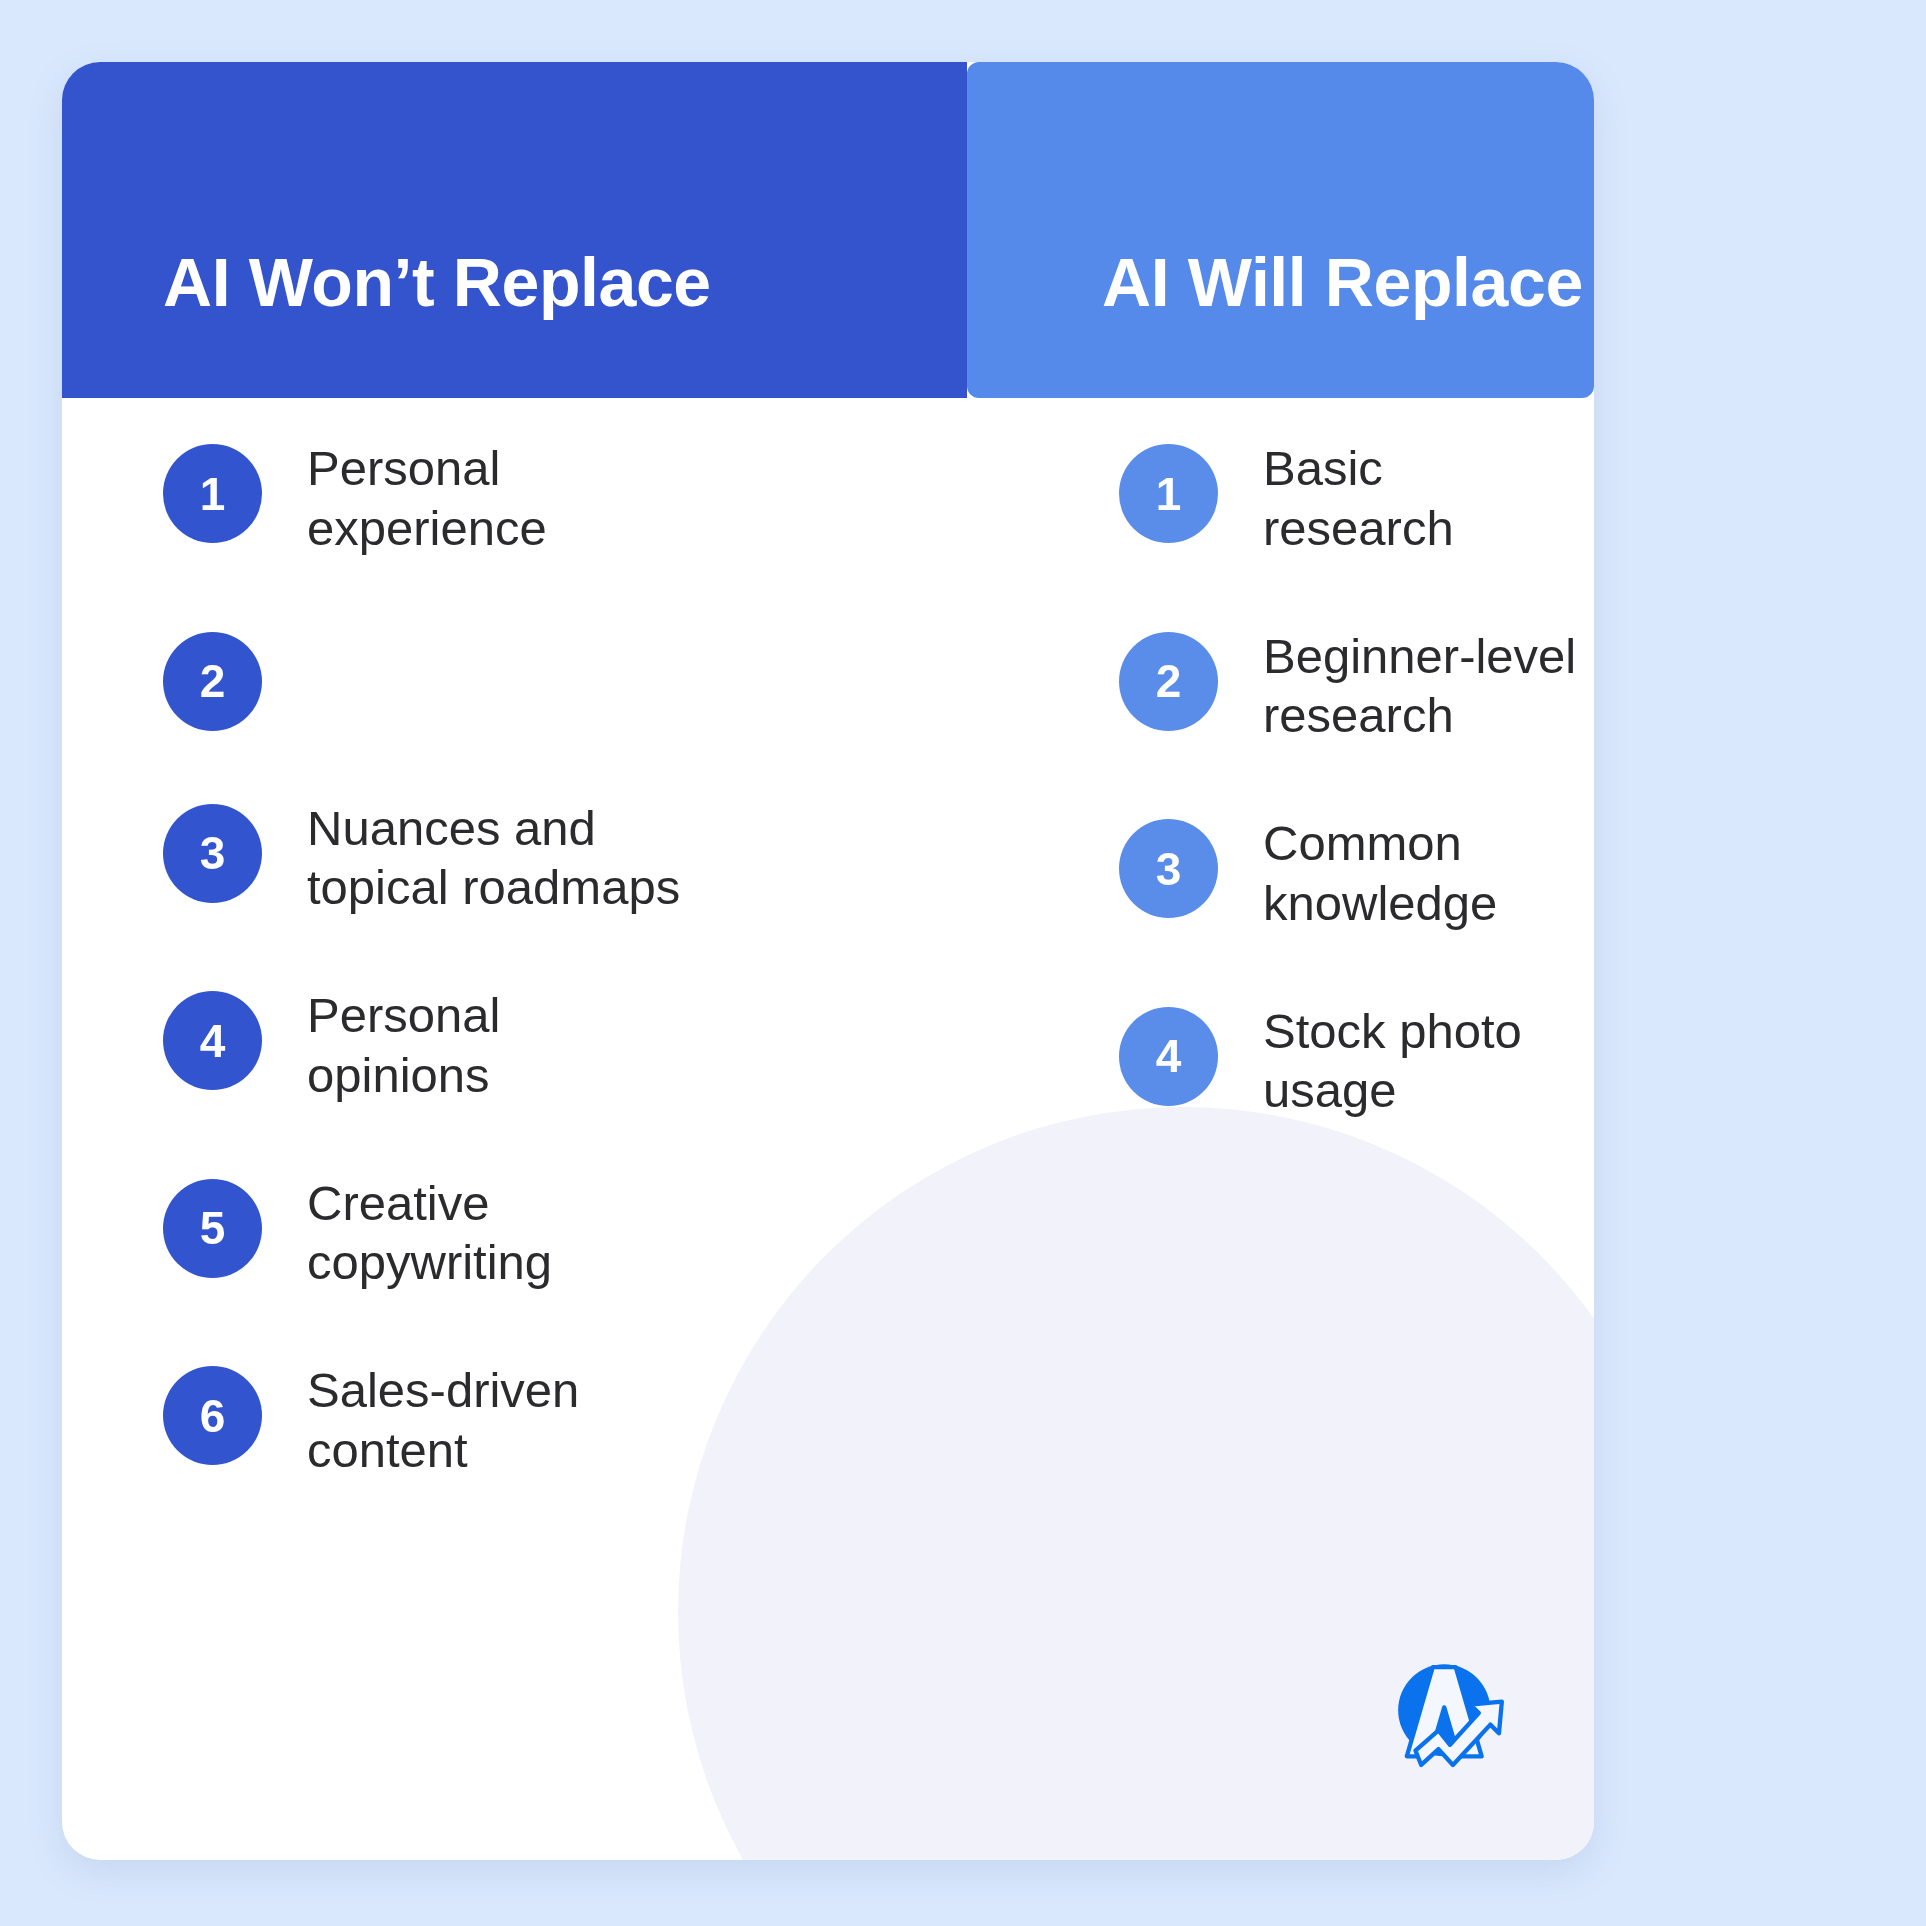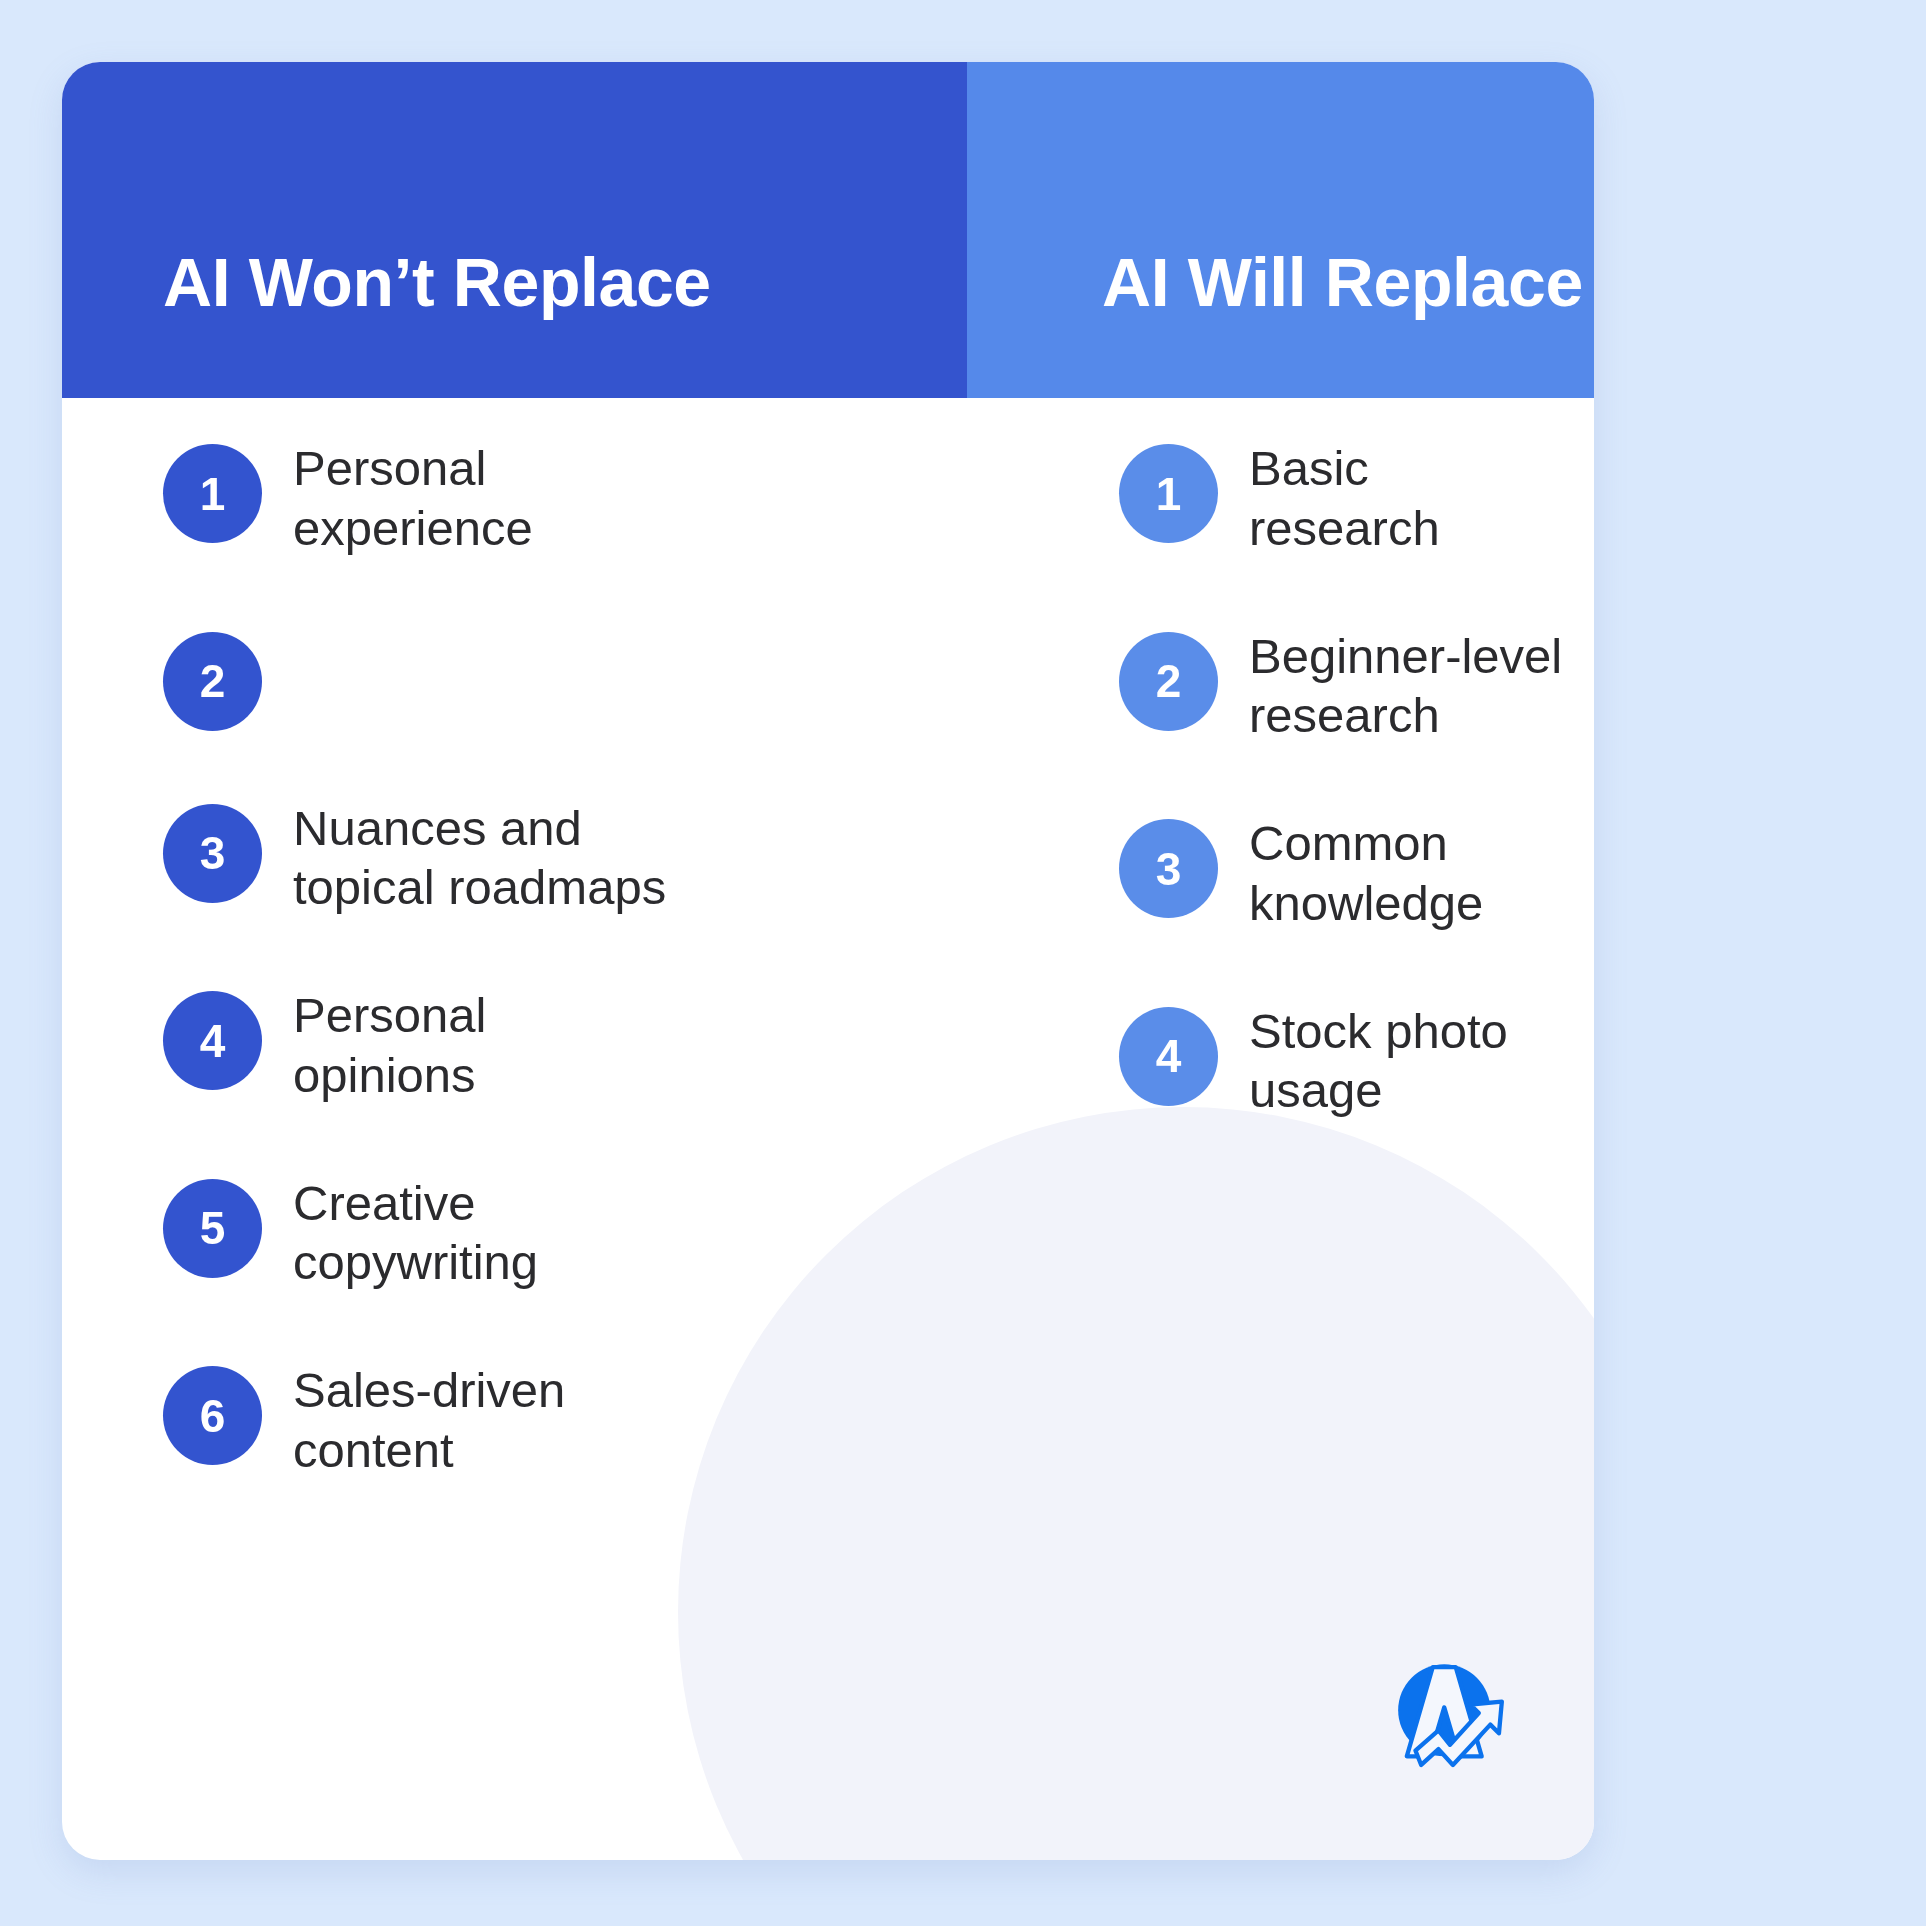--- a/index.html
+++ b/index.html
@@ -43,20 +43,21 @@
     display:flex;
     align-items:flex-end;
   }
   .head-left{
     width:905px;
     background:#3454ce;
   }
   .head-right{
     flex:1;
     background:#5589ea;
+    border-radius:12px;
   }
   .head-title{
     color:#ffffff;
     font-size:68px;
     font-weight:bold;
     letter-spacing:-0.4px;
     line-height:1;
     padding-bottom:82px;
   }
   .head-left .head-title{ padding-left:101px; }
@@ -102,21 +103,21 @@
     line-height:1;
     margin-top:5.1px;
   }
   .col-left  .bullet{ background:#3354cf; }
   .col-right .bullet{ background:#5a8de9; }
 
   .label{
     color:#2b2b2e;
     font-size:49px;
     line-height:1.22;
-    margin-left:31px;
+    margin-left:45px;
     max-width:599px;
     white-space:pre-line;
   }
   .col-right .label{ max-width:479px; }
 
   
   .logo{
     position:absolute;
     right:72px;bottom:72px;
     width:144px;height:144px;

